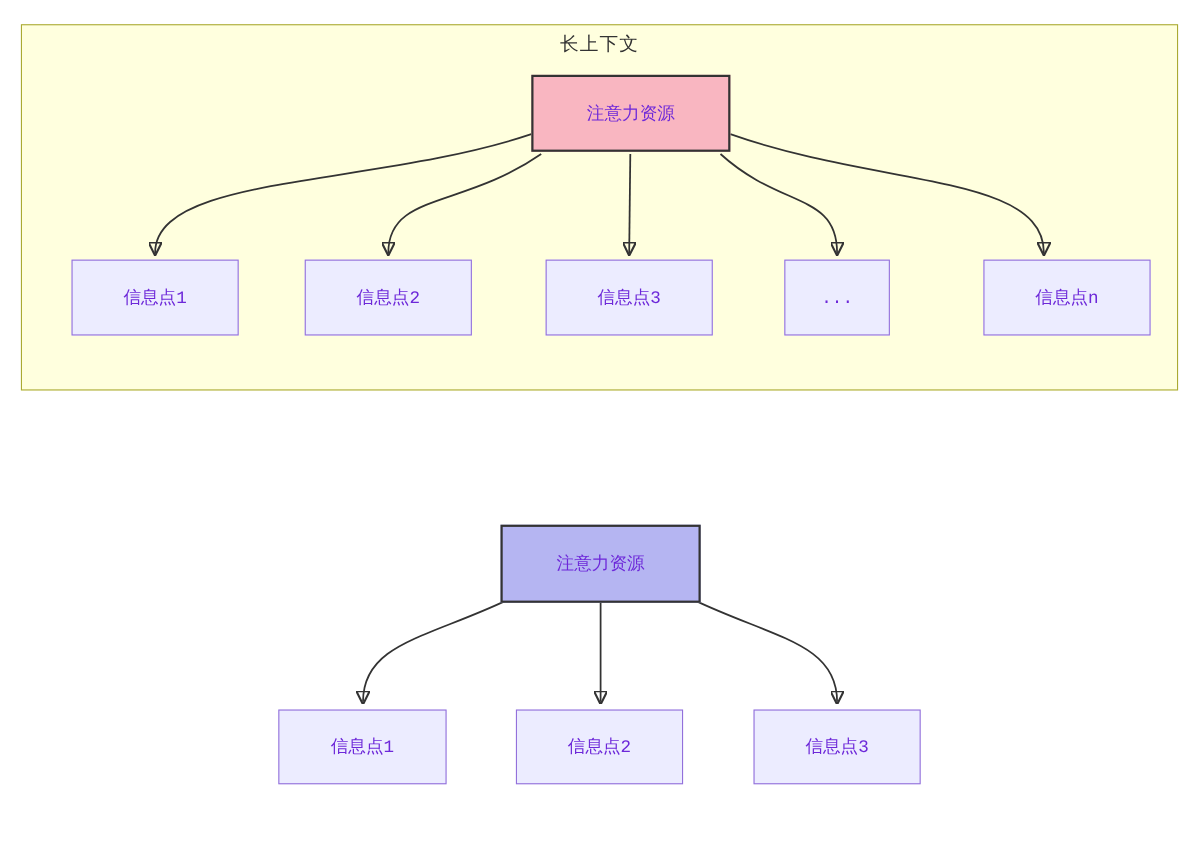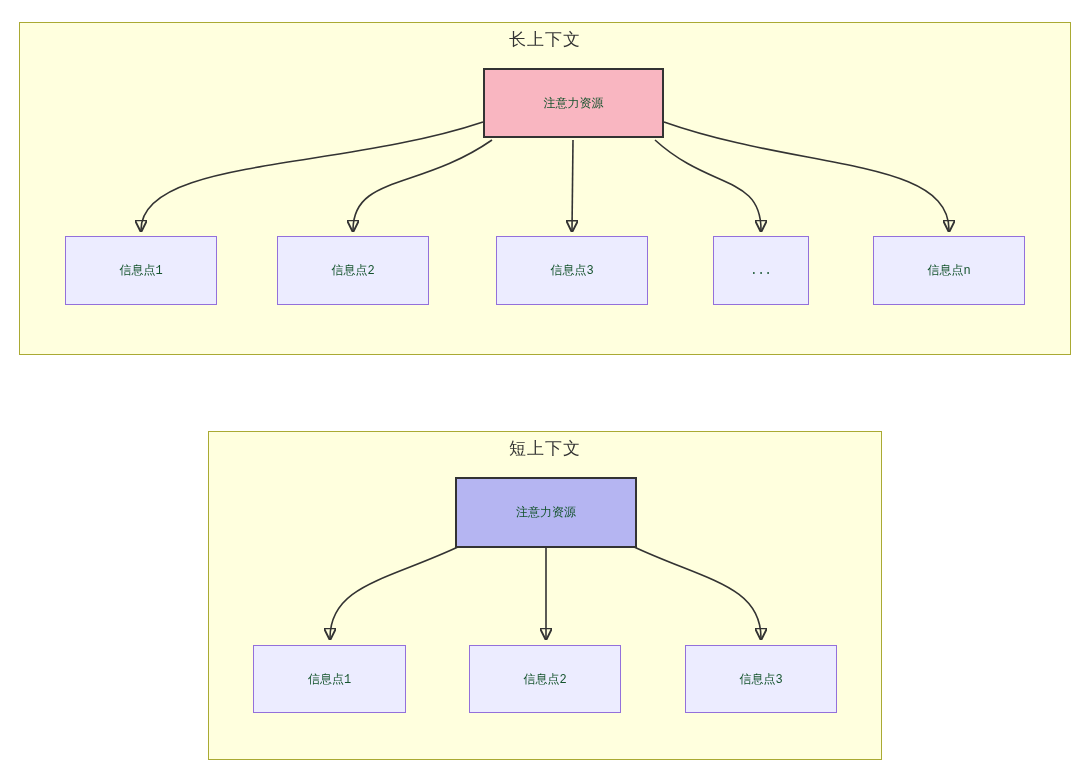--- a/index.html
+++ b/index.html
@@ -4,41 +4,38 @@
 <style>
   html,body{margin:0;padding:0;background:#ffffff;}
   body{width:1080px;height:774px;font-family:"Liberation Sans","DejaVu Sans",sans-serif;}
   .canvas{position:relative;width:1080px;height:774px;overflow:hidden;background:#ffffff;}
 
   .cluster{position:absolute;background:#ffffde;border:1px solid #aaaa33;box-sizing:border-box;}
   .cluster-title{position:absolute;top:5px;left:0;right:0;text-align:center;
                  font-size:17px;color:#333333;letter-spacing:1px;}
 
   .node{position:absolute;display:flex;align-items:center;justify-content:center;
-        font-size:12px;color:#14532d;box-sizing:border-box;text-align:center;}
+        font-size:16px;color:#6d28d9;box-sizing:border-box;text-align:center;}
   .root-node{border:2px solid #333333;}
   .root-long{background:#f9b6c1;}
   .root-short{background:#b5b5f2;}
   .child-node{background:#ececff;border:1.4px solid #9370db;font-family:Liberation Mono, monospace;}
 
   svg.edges{position:absolute;left:0;top:0;width:1080px;height:774px;pointer-events:none;}
   svg.edges path{fill:none;stroke:#333333;stroke-width:1.6px;}
 </style>
 </head>
 <body>
 
 <div class="canvas">
 
   <section class="cluster" style="left:19px;top:22px;width:1052px;height:333px;">
     <div class="cluster-title">长上下文</div>
   </section>
 
-  <section class="cluster" style="left:208px;top:431px;width:674px;height:329px;">
-    <div class="cluster-title">短上下文</div>
-  </section>
 
   <svg class="edges" viewBox="0 0 1080 774" xmlns="http://www.w3.org/2000/svg">
     <defs>
       <marker id="arrow" viewBox="0 0 10 10" refX="8" refY="5" markerWidth="7.5" markerHeight="7.5" orient="auto-start-reverse">
         <path d="M0,0 L10,5 L0,10 z" fill="#333333" stroke="none"></path>
       </marker>
     </defs>
     <path d="M483,122 C340,170 141,158 141,230" marker-end="url(#arrow)"></path>
     <path d="M492,140 C420,190 353,175 353,230" marker-end="url(#arrow)"></path>
     <path d="M573,140 L572,230" marker-end="url(#arrow)"></path>
@@ -59,21 +56,21 @@
   </div>
   <div class="node child-node" style="left:277px;top:236px;width:152px;height:69px;">
     <span>信息点2</span>
   </div>
   <div class="node child-node" style="left:496px;top:236px;width:152px;height:69px;">
     <span>信息点3</span>
   </div>
   <div class="node child-node" style="left:713px;top:236px;width:96px;height:69px;">
     <span>...</span>
   </div>
-  <div class="node child-node" style="left:873px;top:236px;width:152px;height:69px;">
+  <div class="node child-node" style="left:894px;top:236px;width:152px;height:69px;">
     <span>信息点n</span>
   </div>
 
   <div class="node root-node root-short" style="left:455px;top:477px;width:182px;height:71px;">
     <span>注意力资源</span>
   </div>
 
   <div class="node child-node" style="left:253px;top:645px;width:153px;height:68px;">
     <span>信息点1</span>
   </div>

